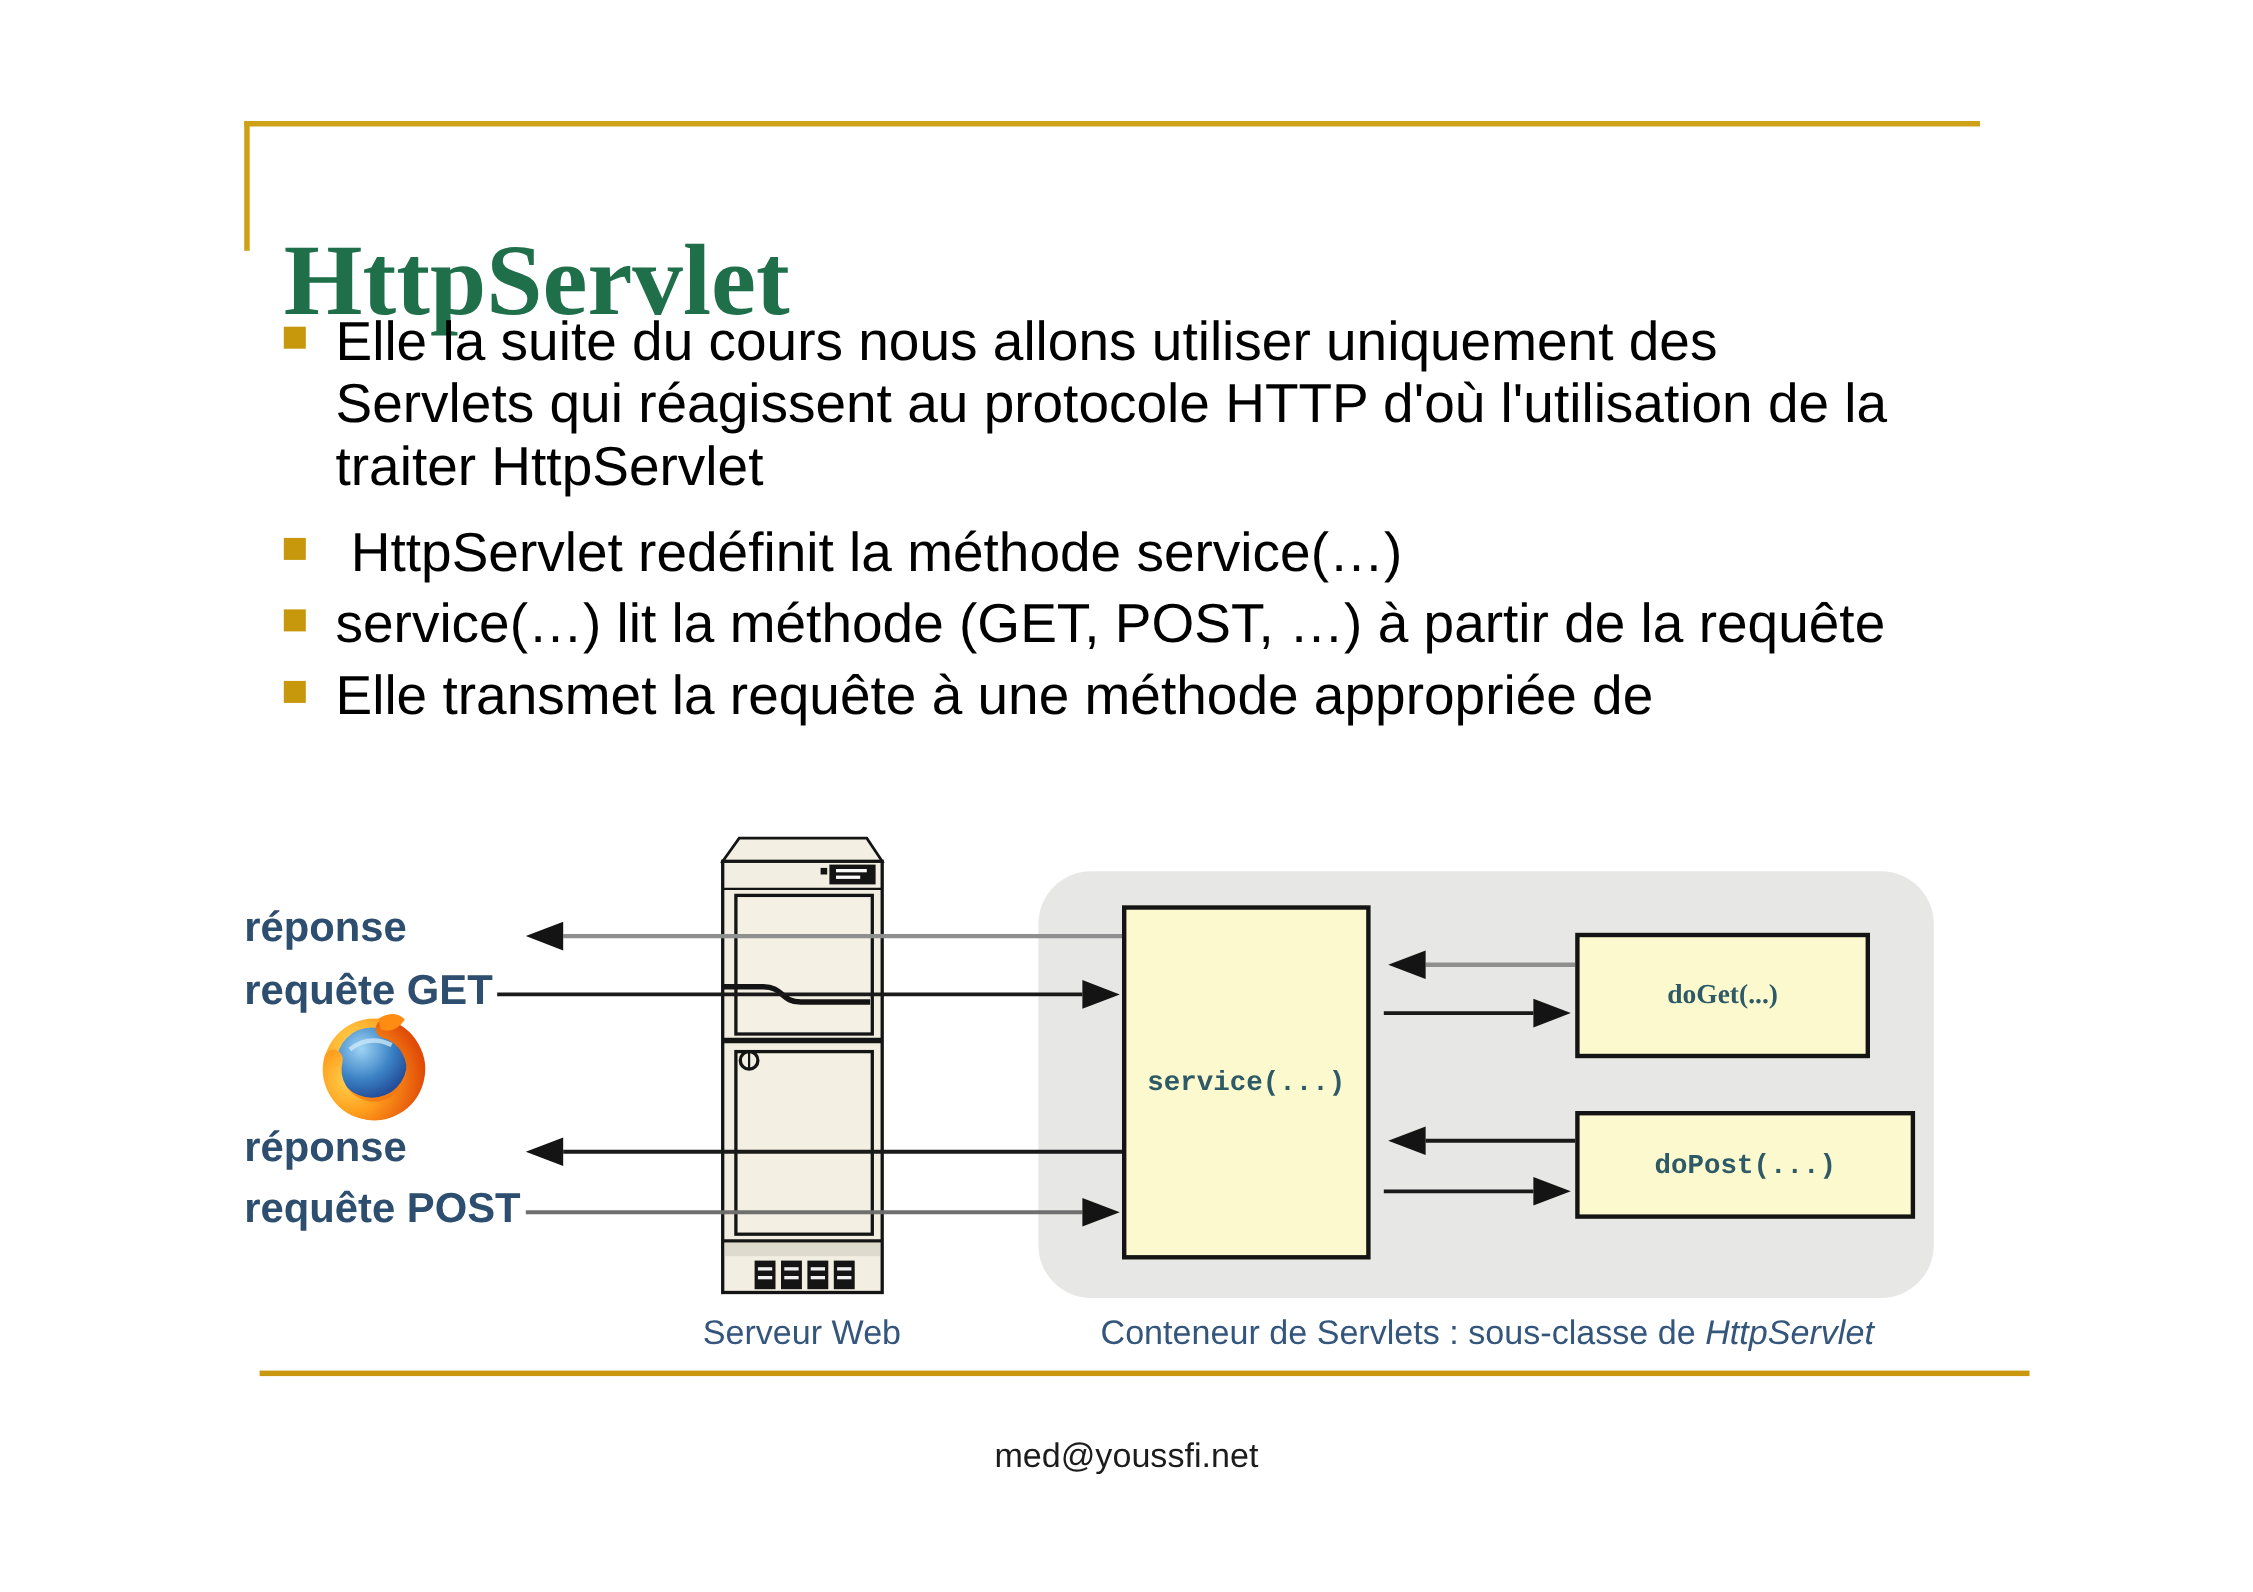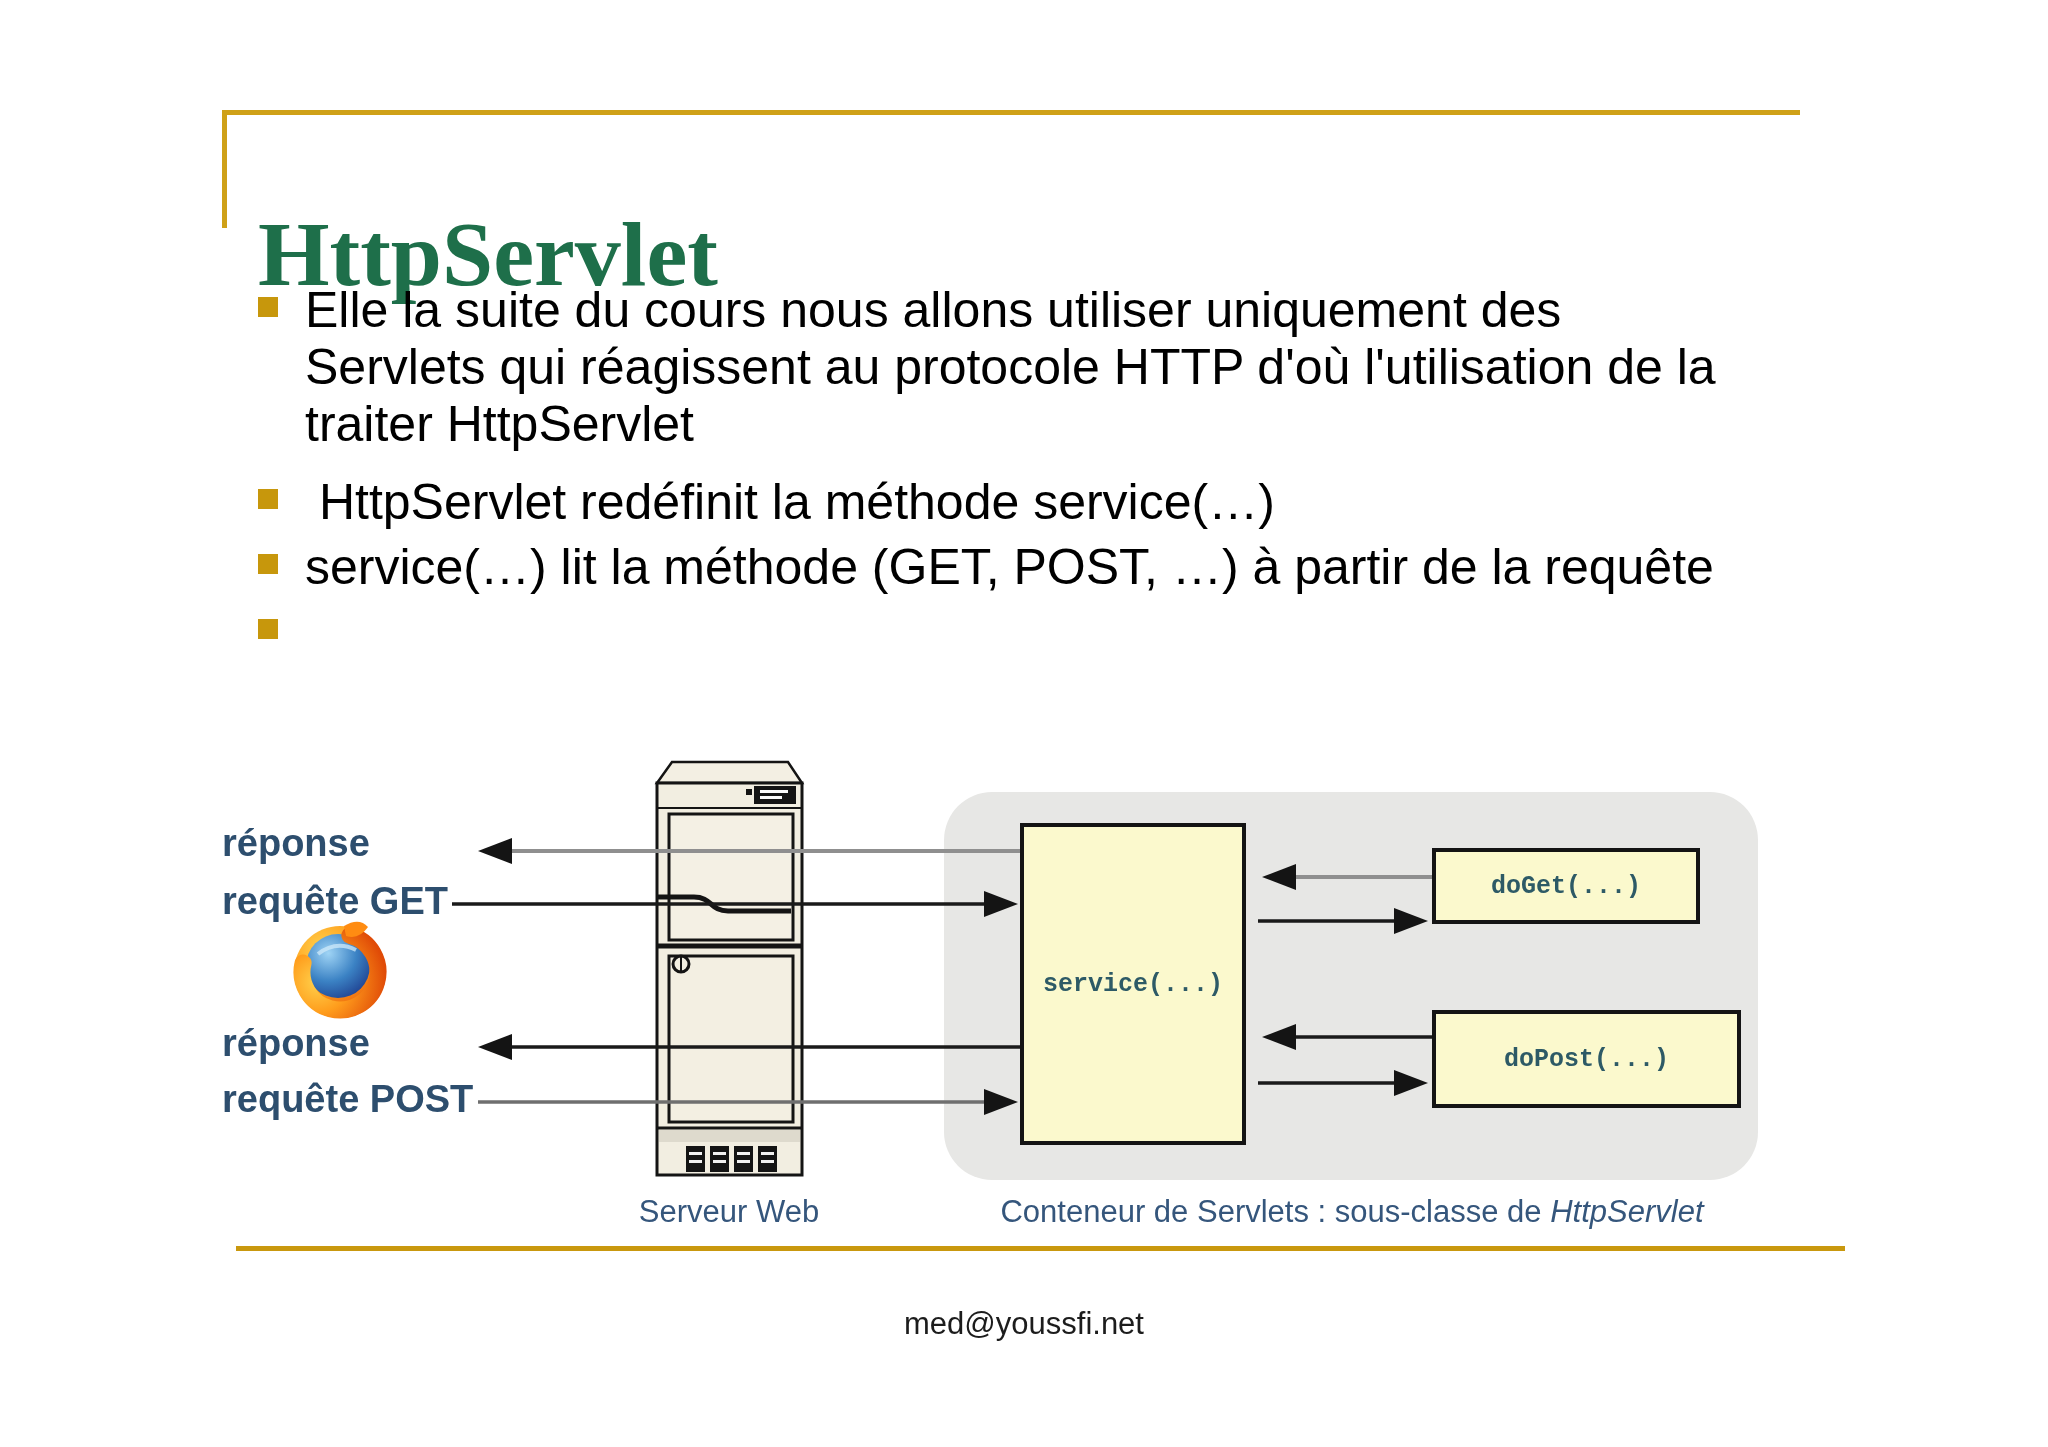--- a/index.html
+++ b/index.html
@@ -37,21 +37,21 @@
     position:absolute;left:944px;top:792px;width:814px;height:388px;
     background:#E7E7E5;border-radius:48px;z-index:1;
   }
   .ybox{
     position:absolute;background:#FBF9CD;border:4px solid #141414;box-sizing:border-box;
     display:flex;align-items:center;justify-content:center;z-index:3;
     font-family:"Liberation Mono","DejaVu Sans Mono",monospace;font-weight:bold;
     color:#2D5A66;font-size:25px;white-space:pre;
   }
   .box-service{left:1020px;top:823px;width:226px;height:322px;}
-  .box-doget {left:1432px;top:848px;width:268px;height:76px;}
+  .box-doget {left:1432px;top:848px;width:268px;height:114px;font-family:Liberation Serif, serif;}
   .box-dopost{left:1432px;top:1010px;width:309px;height:98px;}
   .caption{
     position:absolute;top:1194px;font-size:31px;color:#35567C;white-space:pre;z-index:3;
     transform:translateX(-50%);
   }
   .cap-server{left:729px;}
   .cap-container{left:1352px;}
   .caption .ital{font-style:italic;}
   .diagram-svg{position:absolute;left:0;top:0;z-index:2;}
   
@@ -87,20 +87,21 @@
   </div>
   <div class="bullet-row row3">
     <span class="bullet-sq"></span>
     <div class="bullet-text">
       <div>service(…) lit la méthode (GET, POST, …) à partir de la requête</div>
     </div>
   </div>
   <div class="bullet-row row4">
     <span class="bullet-sq"></span>
     <div class="bullet-text">
+      <div>Elle transmet la requête à une méthode appropriée de</div>
     </div>
   </div>
 
   <div class="container-box"></div>
 
   <svg class="diagram-svg" width="2048" height="1447" viewBox="0 0 2048 1447">
     <defs>
       <radialGradient id="globeGrad" cx="35%" cy="30%" r="80%">
         <stop offset="0%" stop-color="#9FD4F5"></stop>
         <stop offset="55%" stop-color="#3B82C4"></stop>

